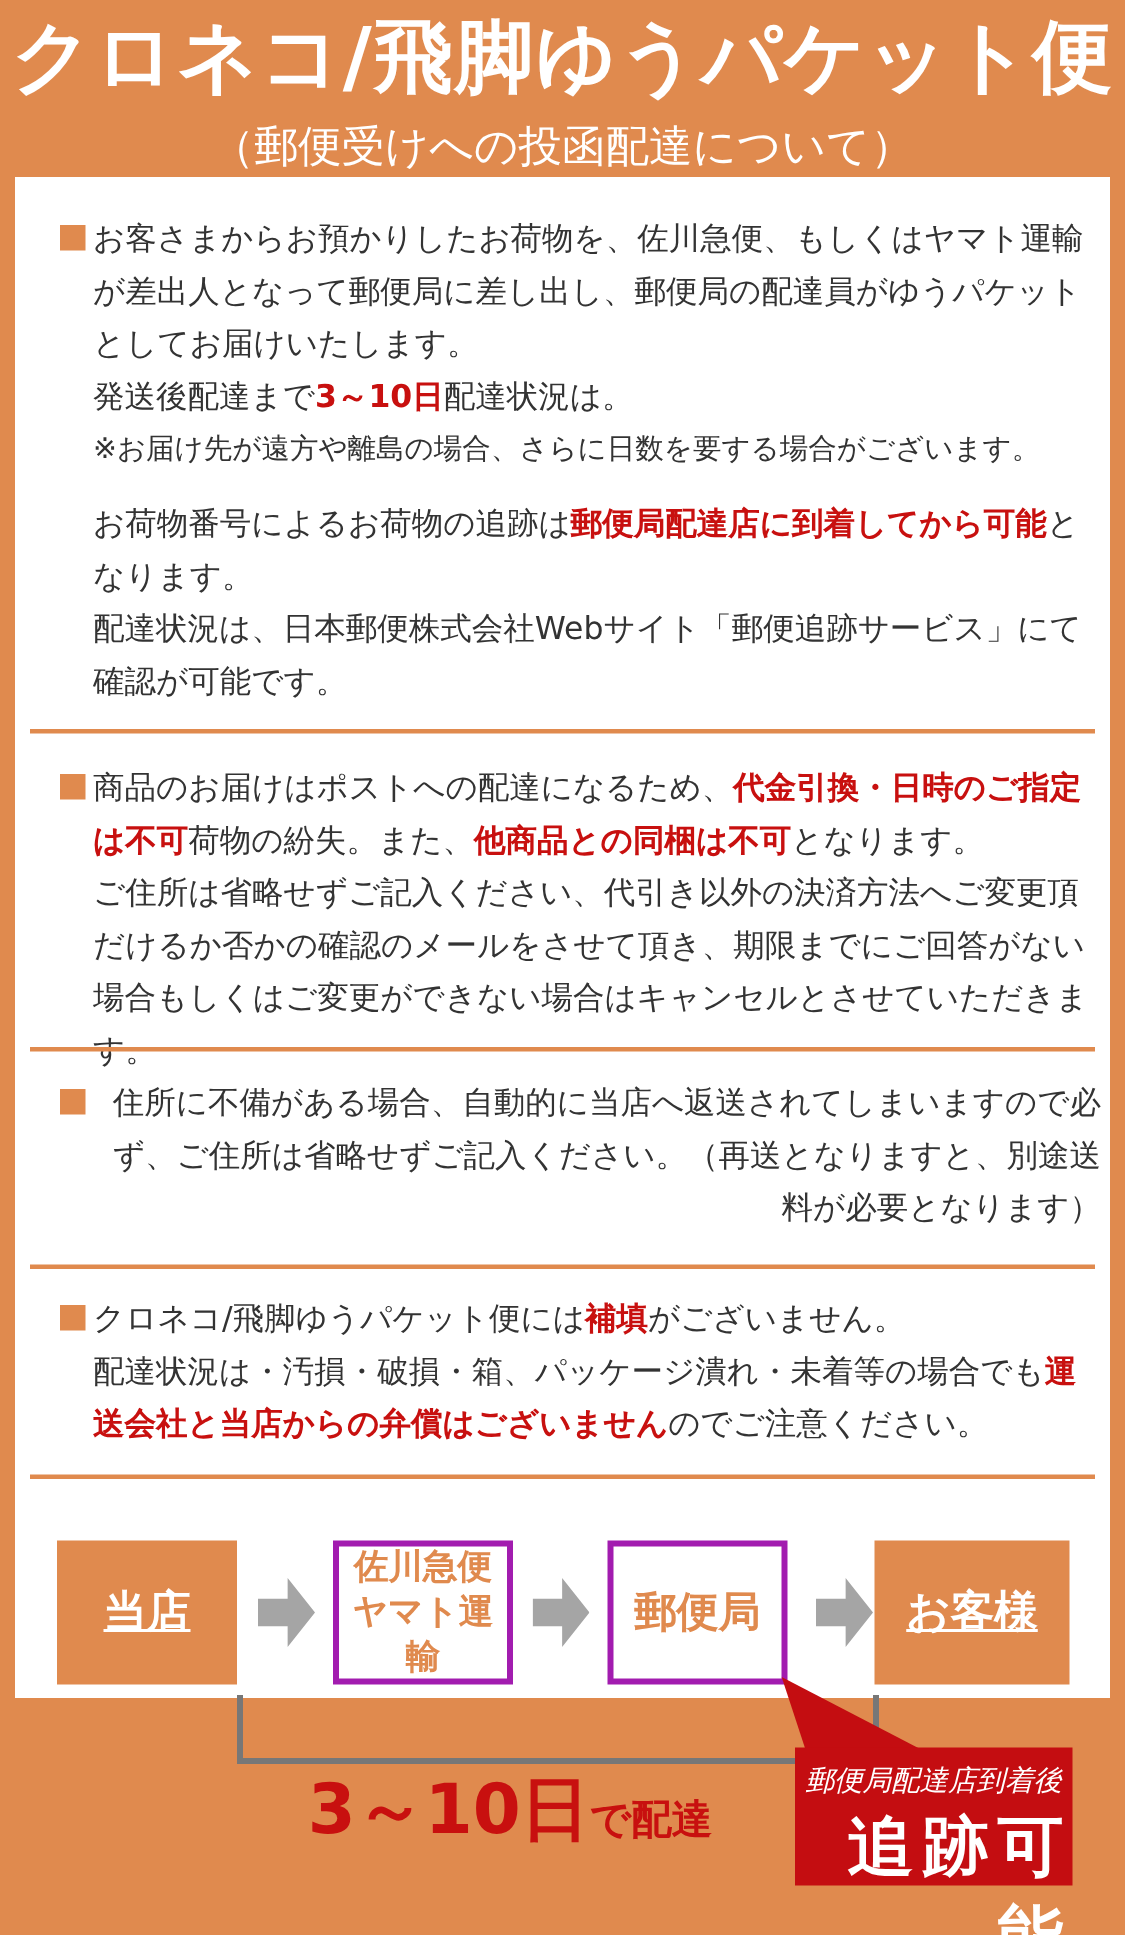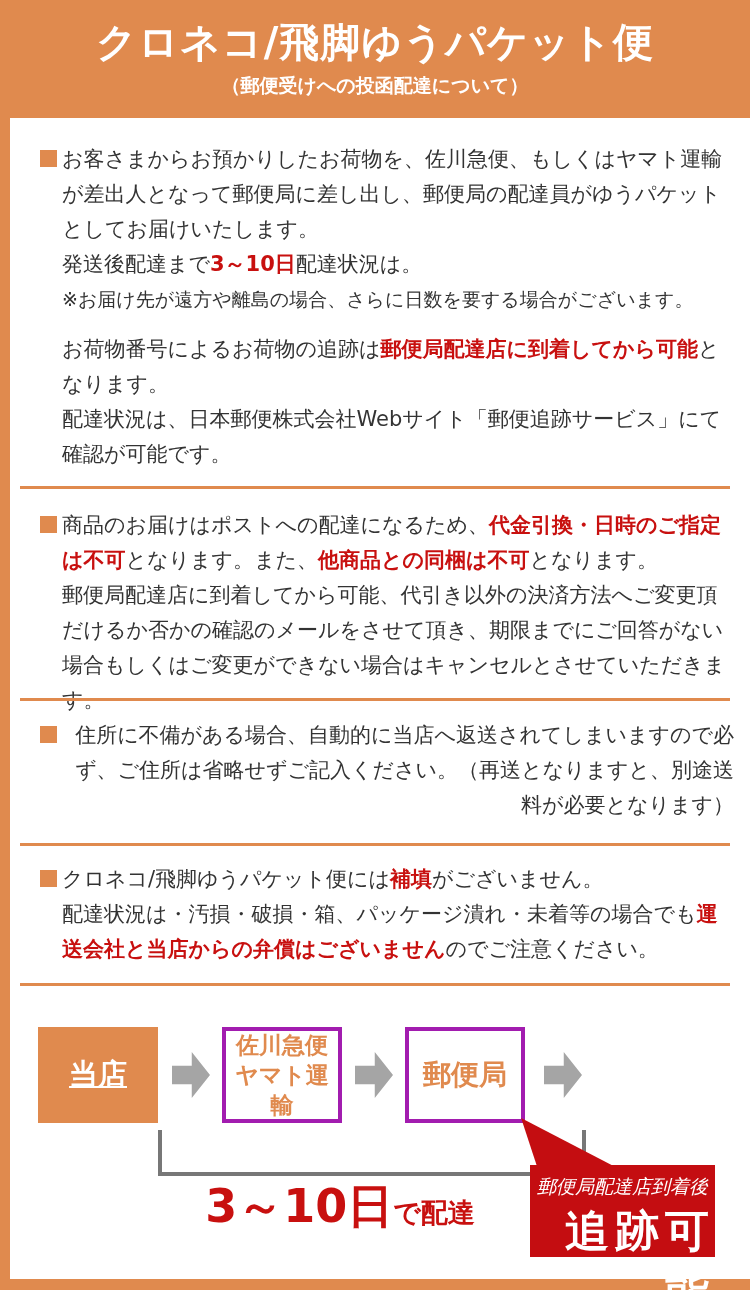--- a/index.html
+++ b/index.html
@@ -1,21 +1,21 @@
 <!DOCTYPE html>
 <html><head>
 <meta charset="utf-8">
 <style>
   html,body{margin:0;padding:0;background:#ffffff;}
   .page{position:relative;width:750px;height:1290px;background:#E08A4E;overflow:hidden;
         font-family:"DejaVu Sans","Liberation Sans",sans-serif;}
   .header{position:absolute;top:0;left:0;width:750px;height:118px;text-align:center;color:#ffffff;}
-  .title{padding-top:15px;font-size:40px;font-weight:700;letter-spacing:1px;}
-  .subtitle{font-size:19px;font-weight:700;margin-top:3px;}
-  .panel{position:absolute;left:10px;top:118px;width:730px;height:1161px;background:#ffffff;padding-left:10px;}
+  .title{padding-top:3px;font-size:53px;font-weight:700;letter-spacing:1px;}
+  .subtitle{font-size:29px;font-weight:400;margin-top:3px;}
+  .panel{position:absolute;left:10px;top:118px;width:730px;height:1014px;background:#ffffff;}
   .sec{position:absolute;left:30px;width:694px;padding-left:22px;box-sizing:border-box;
        color:#333333;font-size:21px;line-height:35px;word-break:break-all;}
   .bullet{position:absolute;left:0;top:8px;width:17px;height:17px;background:#E08A4E;}
   .para{margin:0;}
   .para.gap{margin-top:15px;}
   .para.note{font-size:19px;}
   .rd{color:#C8100F;font-weight:700;}
   .divider{position:absolute;left:10px;width:710px;height:0;border-top:3px solid #E08A4E;}
   .s1{top:24px;} .d1{top:368px;}
   .s2{top:390px;} .d2{top:580px;}
@@ -63,22 +63,22 @@
       <p class="para"><span>発送後配達まで</span><span class="rd">3～10日</span><span>配達状況は。</span></p>
       <p class="para note"><span>※お届け先が遠方や離島の場合、さらに日数を要する場合がございます。</span></p>
       <p class="para gap"><span>お荷物番号によるお荷物の追跡は</span><span class="rd">郵便局配達店に到着してから可能</span><span>となります。</span></p>
       <p class="para"><span>配達状況は、日本郵便株式会社Webサイト「郵便追跡サービス」にて確認が可能です。</span></p>
     </section>
 
     <div class="divider d1"></div>
 
     <section class="sec s2">
       <span class="bullet"></span>
-      <p class="para"><span>商品のお届けはポストへの配達になるため、</span><span class="rd">代金引換・日時のご指定は不可</span><span>となります。また、</span><span class="rd">他商品との同梱は不可</span><span>となります。</span></p>
-      <p class="para"><span>郵便局配達店に到着してから可能、代引き以外の決済方法へご変更頂だけるか否かの確認のメールをさせて頂き、期限までにご回答がない場合もしくはご変更ができない場合はキャンセルとさせていただきます。</span></p>
+      <p class="para"><span>商品のお届けはポストへの配達になるため、</span><span class="rd">代金引換・日時のご指定は不可</span><span>荷物の紛失。また、</span><span class="rd">他商品との同梱は不可</span><span>となります。</span></p>
+      <p class="para"><span>ご住所は省略せずご記入ください、代引き以外の決済方法へご変更頂だけるか否かの確認のメールをさせて頂き、期限までにご回答がない場合もしくはご変更ができない場合はキャンセルとさせていただきます。</span></p>
     </section>
 
     <div class="divider d2"></div>
 
     <section class="sec s3">
       <span class="bullet"></span>
       <p class="para"><span>住所に不備がある場合、自動的に当店へ返送されてしまいますので必ず、ご住所は省略せずご記入ください。（再送となりますと、別途送料が必要となります）</span></p>
     </section>
 
     <div class="divider d3"></div>
@@ -97,20 +97,23 @@
     <div class="arrow a1"></div>
     <div class="fbox outline b2">
       <span>佐川急便</span>
       <span>ヤマト運輸</span>
     </div>
     <div class="arrow a2"></div>
     <div class="fbox outline b3">
       <span>郵便局</span>
     </div>
     <div class="arrow a3"></div>
+    <div class="fbox filled b4">
+      <span>お客様</span>
+    </div>
 
     <div class="bracket"></div>
     <div class="tri"></div>
 
     <div class="callout">
       <div class="c1">郵便局配達店到着後</div>
       <div class="c2">追跡可能</div>
     </div>
 
     <div class="duration">

